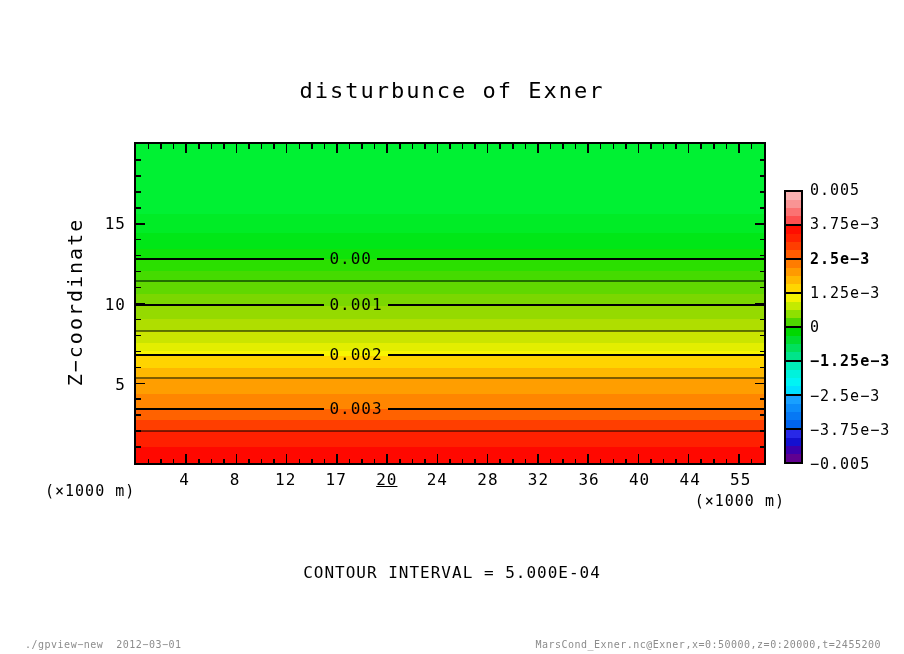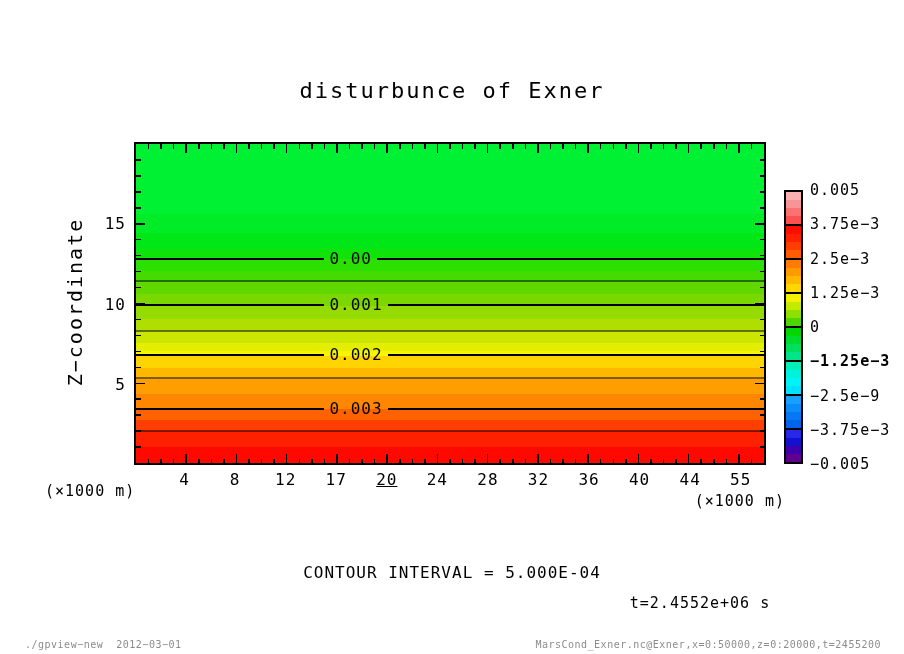--- a/index.html
+++ b/index.html
@@ -298,28 +298,27 @@
       <div class="cbar-seg">
         <div class="cbar-sub" style="background: rgb(40, 40, 232);"></div>
         <div class="cbar-sub" style="background: rgb(20, 16, 208);"></div>
         <div class="cbar-sub" style="background: rgb(60, 0, 172);"></div>
         <div class="cbar-sub" style="background: rgb(96, 0, 144);"></div>
       </div>
     </div>
   <div id="cbar-labels">
       <div class="cbar-label" style="top: 190px;">0.005</div>
       <div class="cbar-label" style="top: 224.25px;">3.75e−3</div>
-      <div class="cbar-label" style="top: 258.5px;">2.5e−3</div>
+      <div class="cbar-label" style="top: 258.5px; font-weight: bold;">2.5e−3</div>
       <div class="cbar-label" style="top: 292.75px;">1.25e−3</div>
       <div class="cbar-label" style="top: 327px;">0</div>
       <div class="cbar-label" style="top: 361.25px; font-weight: bold;">−1.25e−3</div>
-      <div class="cbar-label" style="top: 395.5px;">−2.5e−9</div>
+      <div class="cbar-label" style="top: 395.5px;">−2.5e−3</div>
       <div class="cbar-label" style="top: 429.75px;">−3.75e−3</div>
       <div class="cbar-label" style="top: 464px;">−0.005</div>
     </div>
 
   <div class="contour-interval">CONTOUR INTERVAL = 5.000E-04</div>
-  <div class="time-note">t=2.4552e+06 s</div>
 
   <div class="footer" id="footer-left">./gpview−new  2012−03−01</div>
   <div class="footer" id="footer-right">MarsCond_Exner.nc@Exner,x=0:50000,z=0:20000,t=2455200</div>
 
 </div>
 
 </body></html>

